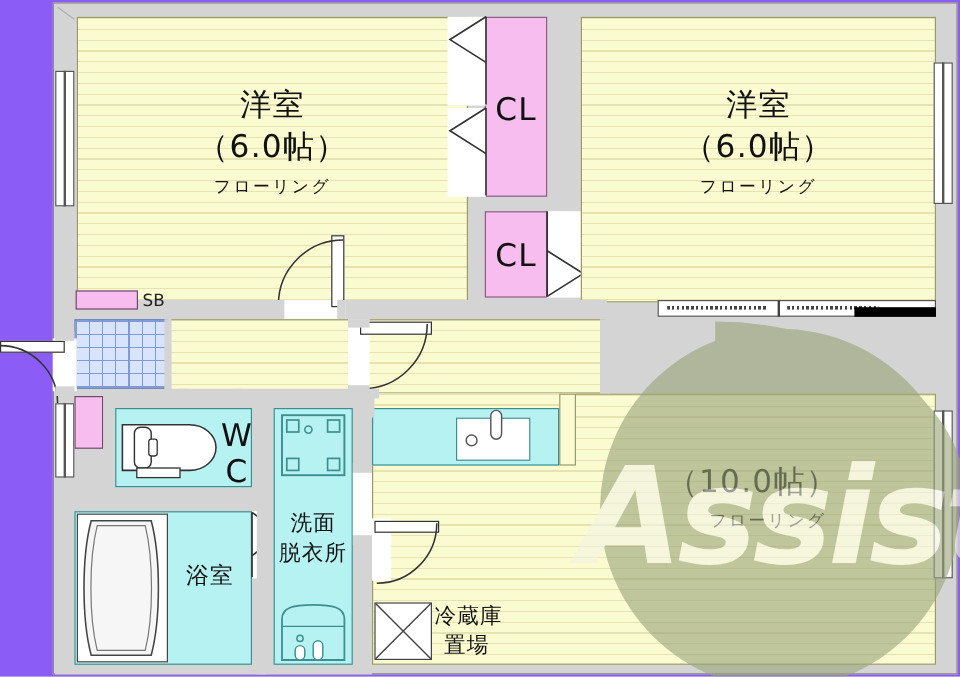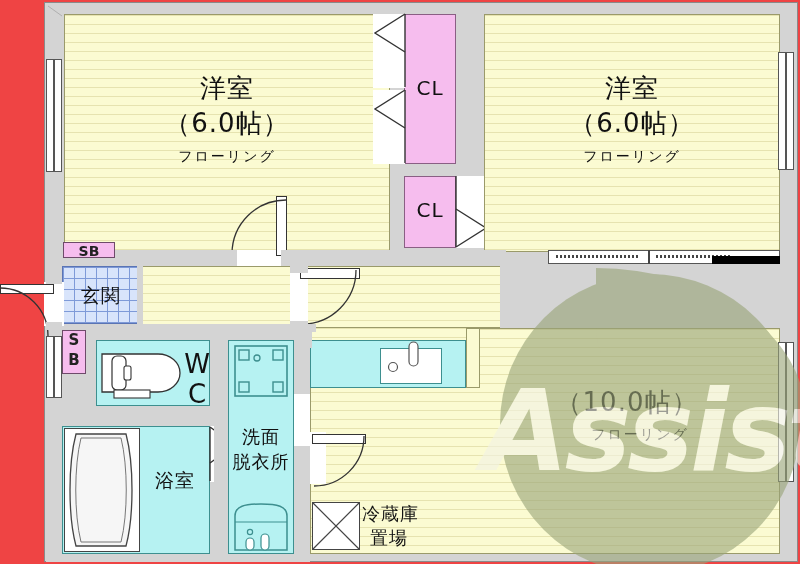--- a/index.html
+++ b/index.html
@@ -1,17 +1,17 @@
 <!DOCTYPE html>
 <html><head>
 <meta charset="utf-8">
 <style>
   html,body{margin:0;padding:0;background:#fff;}
   body{font-family:"DejaVu Sans","Liberation Sans",sans-serif;}
-  #plan{position:relative;width:800px;height:564px;background:#ef4444;overflow:hidden;}
+  #plan{position:relative;width:800px;height:564px;background:#8b5cf6;overflow:hidden;}
 
   
   .b{position:absolute;box-sizing:border-box;}
 
   
   .wall{background:#d4d4d4;border:1px solid #8a8a8a;}
   .wall-nb{background:#d4d4d4;}
   .floor-wood{
     background-color:#fbfbd2;
     background-image:repeating-linear-gradient(to bottom,
@@ -38,23 +38,23 @@
   .blk{background:#000;}
 
   
   .lbl{position:absolute;color:#111;text-align:center;line-height:1.28;
        white-space:nowrap;letter-spacing:1px;}
   .lbl.jp{font-family:"DejaVu Sans","Liberation Sans",sans-serif;}
   .room-name{font-size:26px;}
   .room-size{font-size:26px;}
   .room-mat{font-size:14px;letter-spacing:2px;}
   .mid{font-size:17px;}
-  .cl-lbl{font-size:20px;letter-spacing:1px;}
+  .cl-lbl{font-size:26px;letter-spacing:1px;}
   .wc-lbl{font-size:28px;line-height:1.0;letter-spacing:0;}
-  .sb-lbl{font-size:14px;font-weight:bold;letter-spacing:0;color:#222;}
+  .sb-lbl{font-size:14px;font-weight:normal;letter-spacing:0;color:#222;margin-left:39px;}
   .door-leaf{position:absolute;background:#fff;border:1.3px solid #333;}
 
   
   #wm{position:absolute;right:-30px;bottom:-40px;width:330px;height:330px;
       pointer-events:none;opacity:.62;}
   #wm .circ{position:absolute;left:0;top:0;width:300px;height:300px;border-radius:50%;
       background:#9aa579;}
   #wm .swoosh{position:absolute;left:96px;top:-6px;width:210px;height:150px;
       border-radius:0 100% 0 60%;background:#9aa579;}
   #wm .txt{position:absolute;left:-18px;top:92px;font-size:112px;font-style:italic;
@@ -133,21 +133,20 @@
   <div class="b white-nb" style="left:290px;top:266px;width:18px;height:62px;"></div>
   <div class="door-leaf" style="left:300px;top:268px;width:58px;height:9px;"></div>
   <svg width="64" height="64" style="position:absolute;left:298px;top:266px;">
     <path d="M 58,4 A 54,54 0 0,1 4,58" fill="none" stroke="#333" stroke-width="1.3"></path>
   </svg>
   <div class="b wall-nb" style="left:290px;top:266px;width:18px;height:7px;"></div>
   <div class="b wall-nb" style="left:290px;top:321px;width:18px;height:7px;"></div>
 
   <div class="b wall-nb" style="left:46px;top:250px;width:96px;height:80px;"></div>
   <div class="b genkan" style="left:62px;top:266px;width:78px;height:58px;"></div>
-  <div class="lbl jp mid" style="left:62px;top:283px;width:78px;font-size:19px;">玄関</div>
 
   <div class="b sb" style="left:63px;top:242px;width:52px;height:16px;"></div>
   <div class="lbl sb-lbl" style="left:63px;top:243px;width:52px;">SB</div>
 
   <div class="b sb" style="left:62px;top:330px;width:24px;height:44px;"></div>
   <div class="lbl sb-lbl" style="left:62px;top:331px;width:24px;font-size:15px;">S</div>
   <div class="lbl sb-lbl" style="left:62px;top:351px;width:24px;font-size:15px;">B</div>
 
   <div class="b white-nb" style="left:44px;top:282px;width:20px;height:44px;"></div>
   <div class="door-leaf" style="left:0px;top:284px;width:52px;height:8px;"></div>

